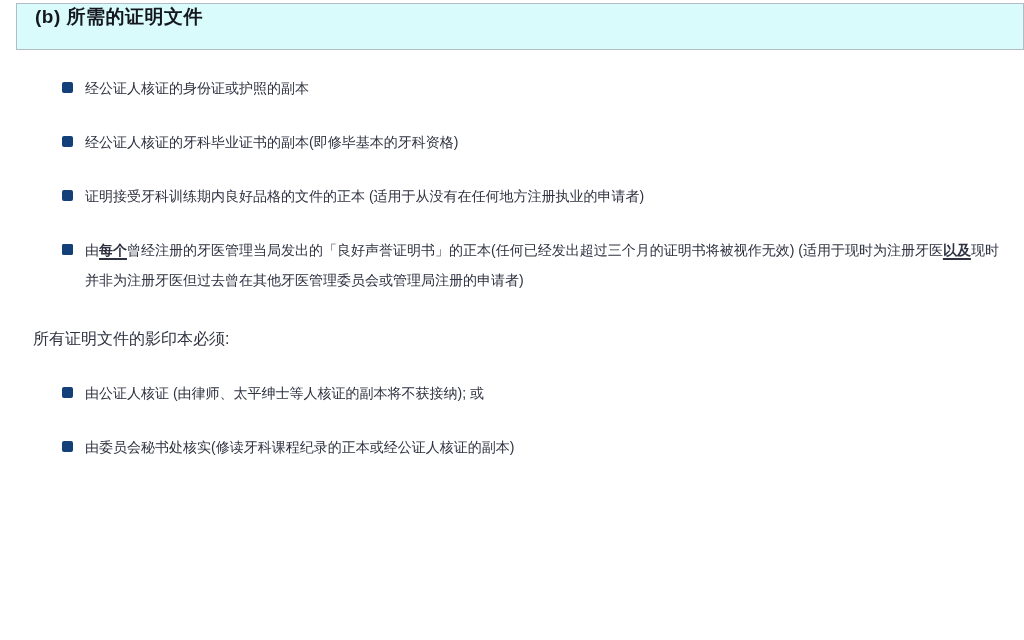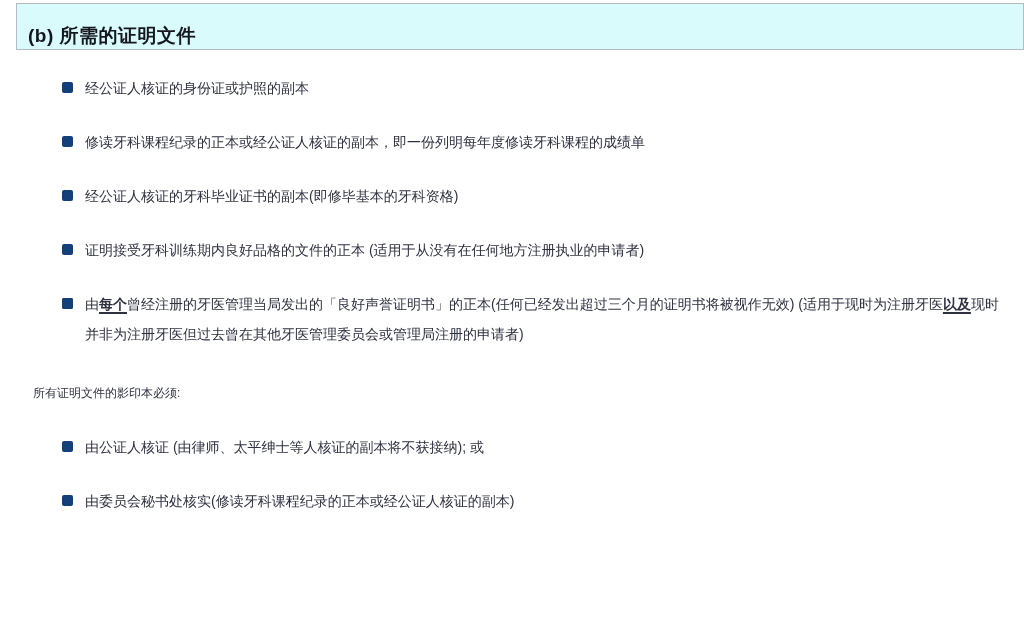--- a/index.html
+++ b/index.html
@@ -20,22 +20,22 @@
     font-family: "Liberation Sans", "DejaVu Sans", sans-serif;
     overflow: hidden;
   }
   .header-bar {
     margin: 3px 0 0 16px;
     width: calc(100% - 16px);
     height: 47px;
     background: var(--header_bg);
     border: 1px solid var(--header_border);
     display: flex;
-    align-items: flex-end;
-    padding-left: 11px;
+    align-items: flex-start;
+    padding-left: 18px;
   }
   .header-bar .header-title {
     font-size: 19px;
     font-weight: bold;
     color: var(--header_text);
     letter-spacing: 0.5px;
   }
   ul.doc-list {
     list-style: none;
     margin: 23px 0 0 0;
@@ -58,35 +58,34 @@
     height: 11px;
     border-radius: 2px;
     background: var(--bullet);
   }
   li.doc-item b u {
     text-underline-offset: 3px;
     text-decoration-thickness: 1.5px;
   }
   p.note {
     margin: 33px 0 4px 33px;
-    font-size: 12px;
+    font-size: 16px;
     line-height: 22px;
     color: var(--body_text);
   }
 </style>
 </head>
 <body>
 
 <div class="header-bar">
   <span class="header-title">(b) 所需的证明文件</span>
 </div>
 
 <ul class="doc-list first">
     <li class="doc-item"><span class="bullet"></span><span class="item-text">经公证人核证的身份证或护照的副本</span></li>
-    <li class="doc-item"><span class="bullet"></span><span class="item-text">修读牙科课程纪录的正本或经公证人核证的副本，即一份列明每年度修读牙科课程的成绩单</span></li>
     <li class="doc-item"><span class="bullet"></span><span class="item-text">经公证人核证的牙科毕业证书的副本(即修毕基本的牙科资格)</span></li>
     <li class="doc-item"><span class="bullet"></span><span class="item-text">证明接受牙科训练期内良好品格的文件的正本 (适用于从没有在任何地方注册执业的申请者)</span></li>
     <li class="doc-item"><span class="bullet"></span></li>
     <li class="doc-item"><span class="bullet"></span><span class="item-text">由<b><u>每个</u></b>曾经注册的牙医管理当局发出的「良好声誉证明书」的正本(任何已经发出超过三个月的证明书将被视作无效) (适用于现时为注册牙医<b><u>以及</u></b>现时并非为注册牙医但过去曾在其他牙医管理委员会或管理局注册的申请者)</span></li>
   </ul>
 
 <p class="note">所有证明文件的影印本必须:</p>
 
 <ul class="doc-list second">
     <li class="doc-item"><span class="bullet"></span><span class="item-text">由公证人核证 (由律师、太平绅士等人核证的副本将不获接纳); 或</span></li>

